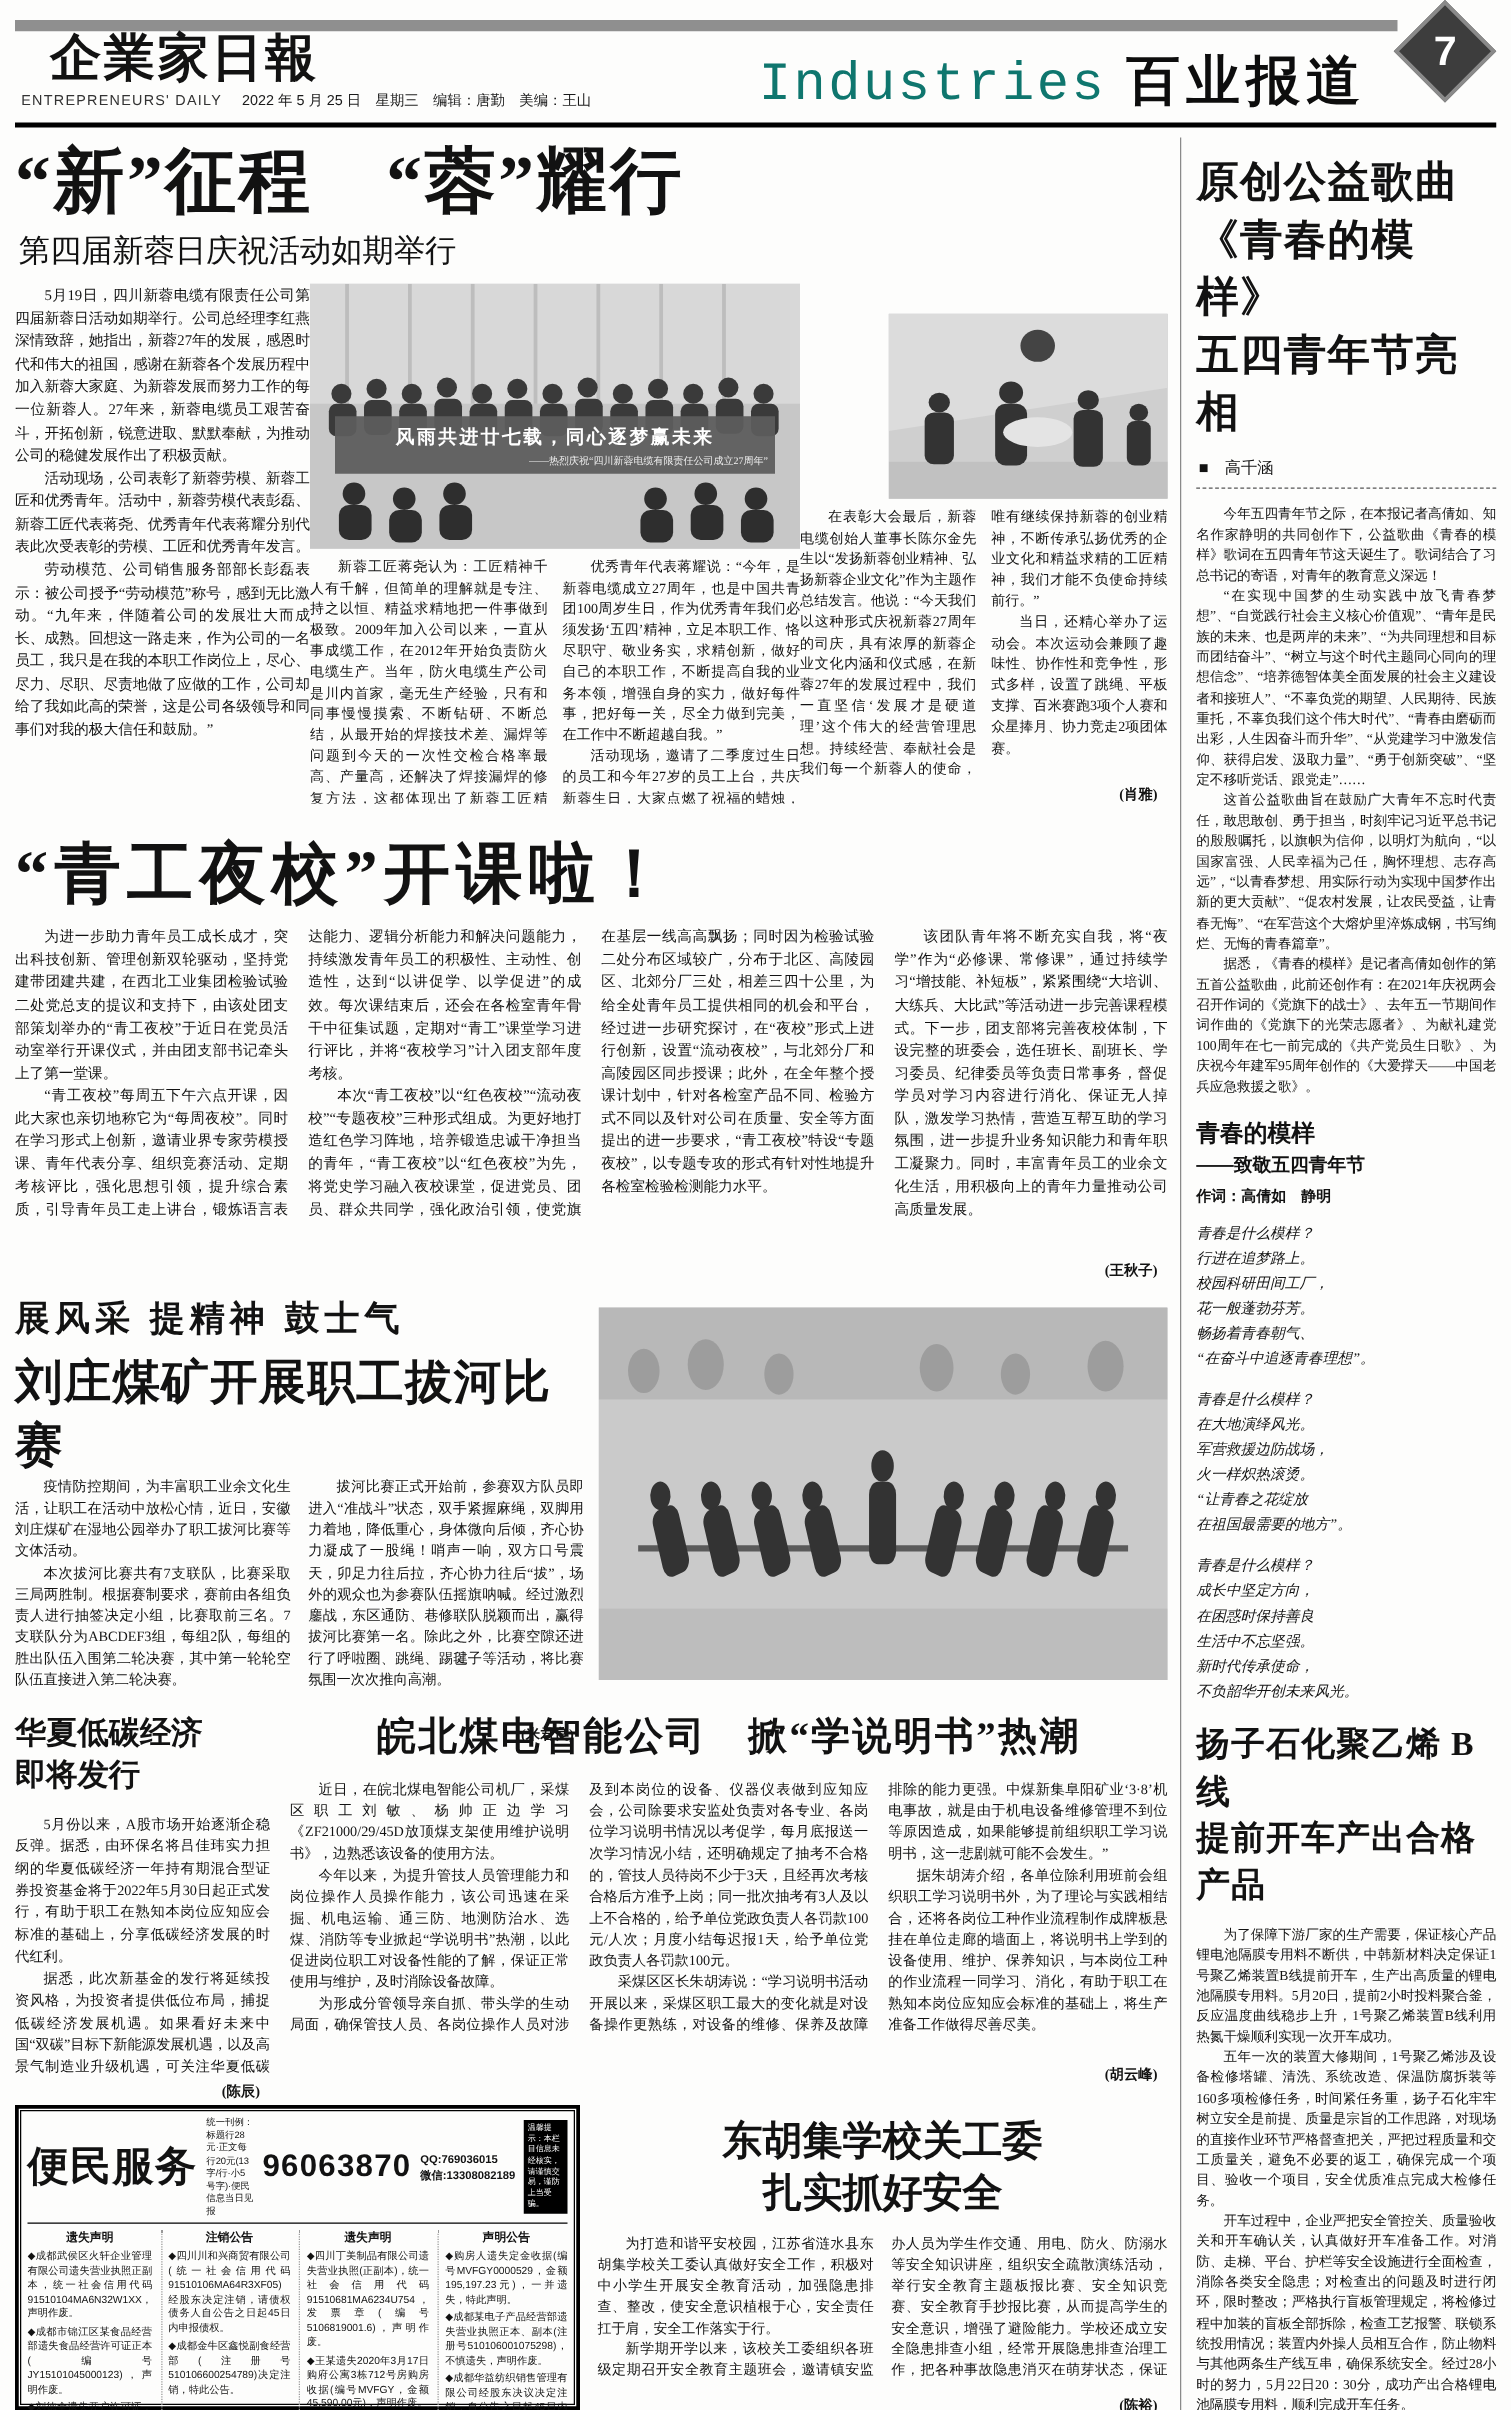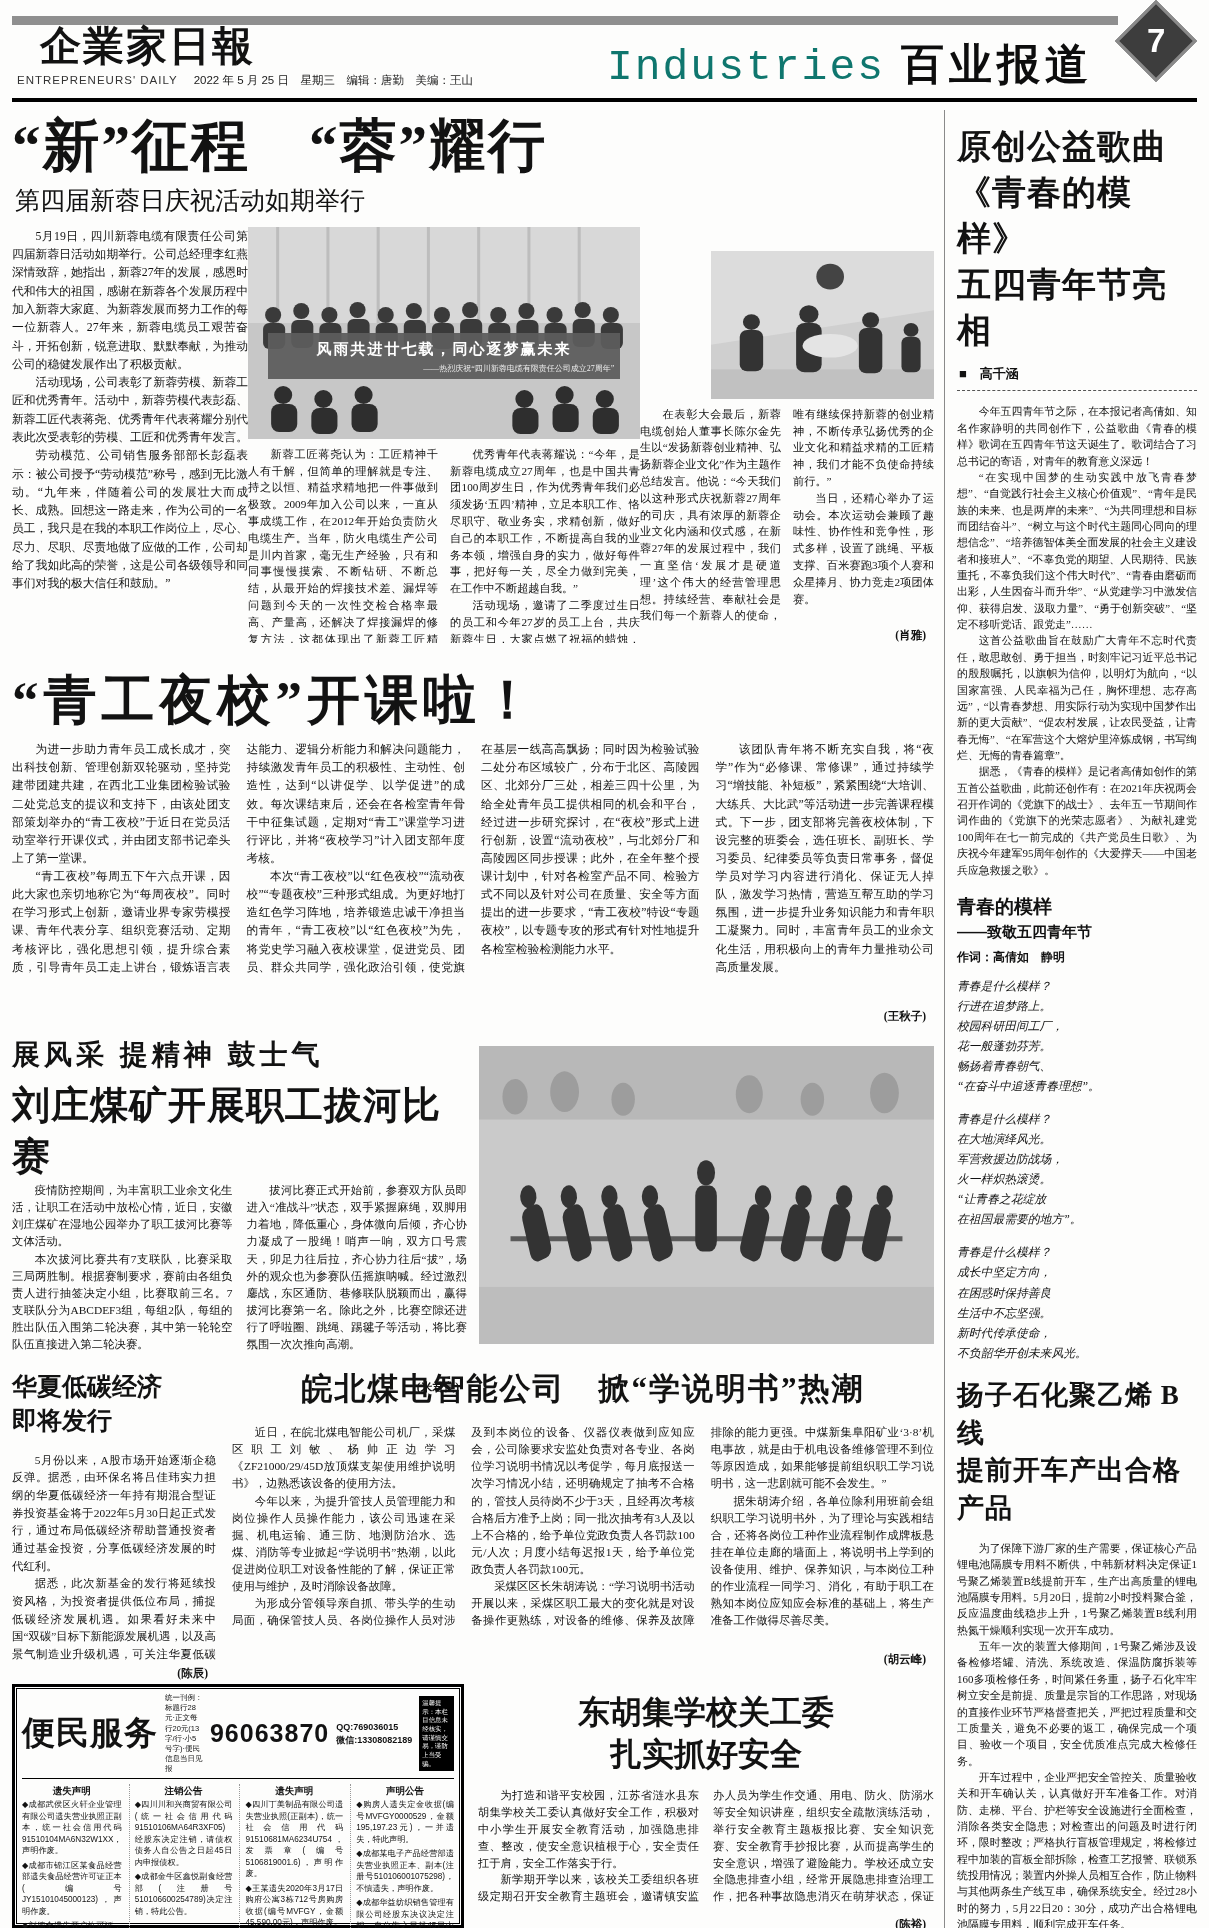--- a/index.html
+++ b/index.html
@@ -73,21 +73,21 @@
   .ad-col{flex:1;font-size:8.2px;line-height:1.4;border-left:1px dotted #999;padding-left:5px;}
   .ad-col:first-child{border-left:none;padding-left:0;}
   .ad-col .ad-h{font-size:9.5px;font-weight:bold;text-align:center;margin-bottom:2px;}
   .ad-col p{margin:0 0 3px;text-align:justify;text-indent:0;}
   .ad-foot{font-size:9.5px;font-weight:bold;margin-top:4px;}
   .donghu{flex:1;}
   .donghu .hl{font-size:32px;font-weight:bold;text-align:center;line-height:1.3;margin:8px 0 12px;}
   .donghu .body{columns:2;column-gap:14px;height:128px;font-size:11.2px;line-height:1.5;overflow:hidden;}
   
   .rc-hl{font-size:34px;font-weight:bold;line-height:1.35;letter-spacing:1px;margin-top:14px;}
-  .byline{font-size:13px;font-weight:bold;font-family:"Liberation Sans",sans-serif;
+  .byline{font-size:13px;font-weight:normal;font-family:"Liberation Sans",sans-serif;
           border-bottom:1px dashed #555;padding:12px 2px 7px;margin-bottom:12px;}
   .rc-body{font-size:10.9px;line-height:1.5;overflow:hidden;}
   .song-head{margin:16px 0 10px;font-family:"Liberation Sans",sans-serif;}
   .song-title{font-size:19px;font-weight:bold;}
   .song-ded{font-size:15px;font-weight:bold;margin-top:3px;}
   .song-credits{font-size:12px;font-weight:bold;margin-top:7px;}
   .poem{font-style:italic;font-size:11.8px;line-height:1.7;}
   .stanza{margin-bottom:13px;}
   .rc2-hl{font-size:27px;font-weight:bold;line-height:1.4;letter-spacing:1px;margin:14px 0 12px;}
 </style>
@@ -297,21 +297,21 @@
         </div>
       </section>
 
       <div class="row4">
         <section class="huaxia">
           <div class="hl">
             <div>华夏低碳经济</div>
             <div>即将发行</div>
           </div>
           <div class="body paras">
-              <p>5月份以来，A股市场开始逐渐企稳反弹。据悉，由环保名将吕佳玮实力担纲的华夏低碳经济一年持有期混合型证券投资基金将于2022年5月30日起正式发行，通过布局低碳经济帮助普通投资者通过基金投资，分享低碳经济发展的时代红利。</p>
+              <p>5月份以来，A股市场开始逐渐企稳反弹。据悉，由环保名将吕佳玮实力担纲的华夏低碳经济一年持有期混合型证券投资基金将于2022年5月30日起正式发行，有助于职工在熟知本岗位应知应会标准的基础上，分享低碳经济发展的时代红利。</p>
               <p>据悉，此次新基金的发行将延续投资风格，为投资者提供低位布局，捕捉低碳经济发展机遇。如果看好未来中国“双碳”目标下新能源发展机遇，以及高景气制造业升级机遇，可关注华夏低碳经济基金。</p>
             </div>
           <div class="sig">(陈辰)</div>
         </section>
         <section class="wanbei">
           <div class="hl">皖北煤电智能公司　掀“学说明书”热潮</div>
           <div class="body paras">
               <p>近日，在皖北煤电智能公司机厂，采煤区职工刘敏、杨帅正边学习《ZF21000/29/45D放顶煤支架使用维护说明书》，边熟悉该设备的使用方法。</p>
               <p>今年以来，为提升管技人员管理能力和岗位操作人员操作能力，该公司迅速在采掘、机电运输、通三防、地测防治水、选煤、消防等专业掀起“学说明书”热潮，以此促进岗位职工对设备性能的了解，保证正常使用与维护，及时消除设备故障。</p>
               <p>为形成分管领导亲自抓、带头学的生动局面，确保管技人员、各岗位操作人员对涉及到本岗位的设备、仪器仪表做到应知应会，公司除要求安监处负责对各专业、各岗位学习说明书情况以考促学，每月底报送一次学习情况小结，还明确规定了抽考不合格的，管技人员待岗不少于3天，且经再次考核合格后方准予上岗；同一批次抽考有3人及以上不合格的，给予单位党政负责人各罚款100元/人次；月度小结每迟报1天，给予单位党政负责人各罚款100元。</p>

